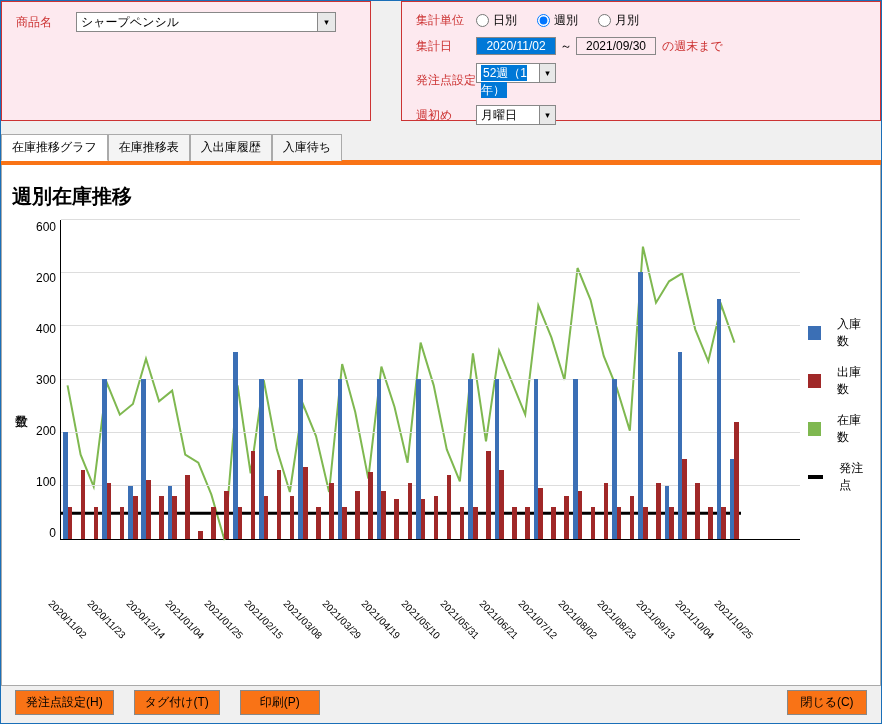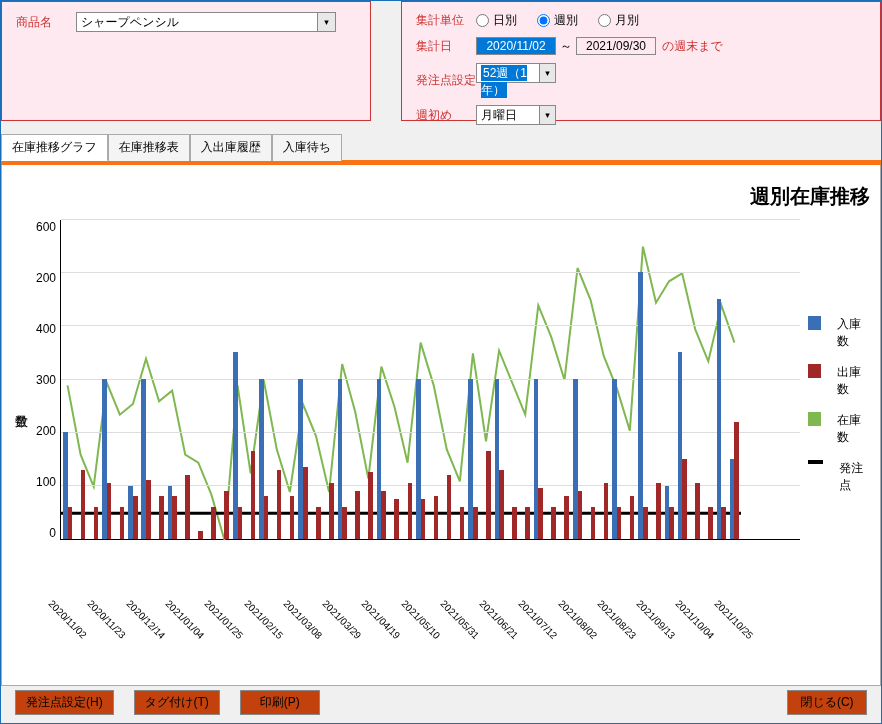--- a/index.html
+++ b/index.html
@@ -27,43 +27,43 @@
 .radio{display:flex;align-items:center;gap:4px}
 .radio input{margin:0}
 .datebox{width:80px;text-align:center;border:1px solid #888;padding:1px 3px;display:inline-block}
 .datebox.sel{background:#0078d7;color:#fff}
 .suffix{color:#c33;margin-left:6px}
 .sel-inv{background:#0078d7;color:#fff;padding:1px 2px}
 .tabs{display:flex;border-bottom:5px solid #f97316}
 .tab{padding:4px 10px;border:1px solid #aaa;border-bottom:none;background:#f4f4f4;margin-right:0;position:relative;top:1px}
 .tab.active{background:#fff;border-bottom:1px solid #fff}
 .chartarea{flex:1;background:#fff;border:1px solid #aaa;border-top:none;padding:10px 10px 0 10px;position:relative}
-.chart-title{text-align:right;font-size:20px;font-weight:bold;font-family:"MS Mincho",serif;margin:8px 0 10px}
+.chart-title{text-align:left;font-size:20px;font-weight:bold;font-family:"MS Mincho",serif;margin:8px 0 10px}
 .chart-wrap{display:flex;height:370px}
 .yaxis-label{writing-mode:vertical-rl;text-orientation:upright;align-self:center;font-size:13px;margin-right:6px}
 .ylabels{display:flex;flex-direction:column;justify-content:space-between;height:320px;text-align:right;padding-right:4px;font-size:11px}
 .plot{position:relative;flex:1;height:320px;border-left:1px solid #000;border-bottom:1px solid #000}
 .grid{position:absolute;left:0;right:0;border-top:1px solid #ddd}
 .barpair{position:absolute;bottom:0;width:10px}
 .bar{position:absolute;bottom:0;width:5px}
 .bar.in{background:#3b6fb5;left:0}
 .bar.out{background:#a02828;left:5px}
 .stockline{stroke:#7fb850;stroke-width:2;fill:none}
 .reorderline{stroke:#000;stroke-width:3}
 .legend{width:70px;padding-left:8px;display:flex;flex-direction:column;gap:14px;justify-content:center}
-.legend-item{display:flex;align-items:flex-start;gap:16px;font-size:12px}
+.legend-item{display:flex;align-items:center;gap:16px;font-size:12px}
 .sw{width:14px;height:14px}
 .sw.in{background:#3b6fb5}
 .sw.out{background:#a02828}
 .sw.stock{background:#7fb850}
 .sw.reorder{background:#000;height:4px;width:18px}
 .xlabels{display:flex;margin-left:40px;height:60px;position:relative}
 .xlabel{position:absolute;transform:rotate(-45deg);transform-origin:top right;font-size:10px;white-space:nowrap}
 .footer{display:flex;padding:4px 14px 8px;gap:20px;align-items:center}
-.btn{border:1px solid #888;background:#c2410c;padding:3px 10px;min-width:80px;text-align:center}
+.btn{border:1px solid #888;background:#f97316;padding:3px 10px;min-width:80px;text-align:center}
 .spacer{flex:1}
 .small-select{width:80px;position:relative;display:inline-block}
 .small-select .val{border:1px solid #888;background:#fff;height:20px;padding:1px 18px 1px 4px;display:inline-block;width:100%}
 .small-select .arrow{position:absolute;right:1px;top:1px;width:16px;height:18px;background:#e8e8e8;border-left:1px solid #888;display:flex;align-items:center;justify-content:center;font-size:9px}
 </style>
 </head>
 <body>
 
 <div class="window">
  <div class="content">

